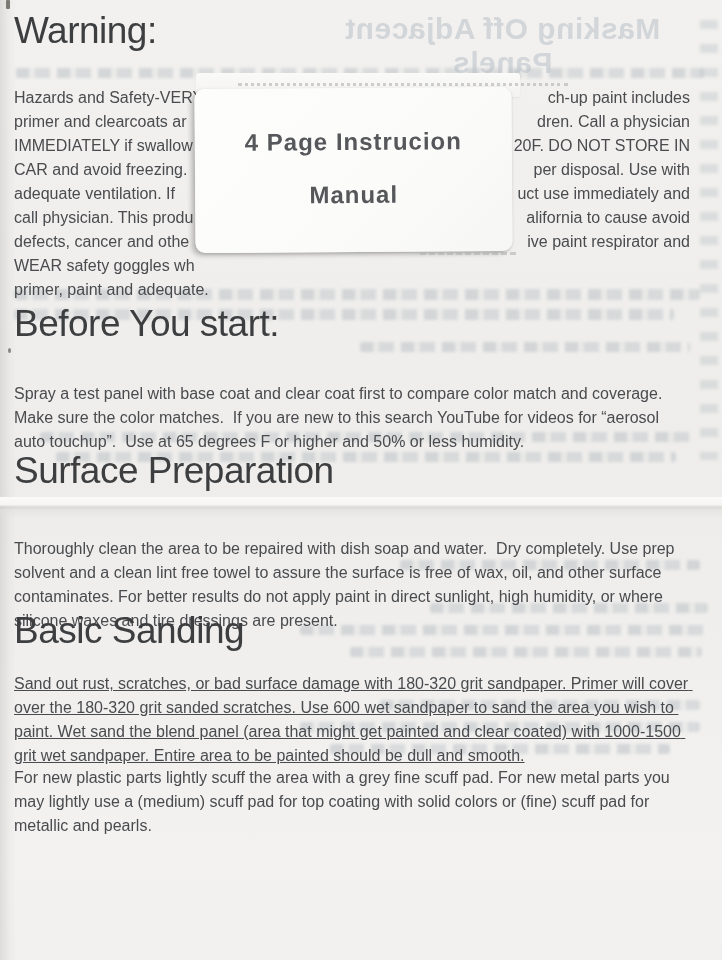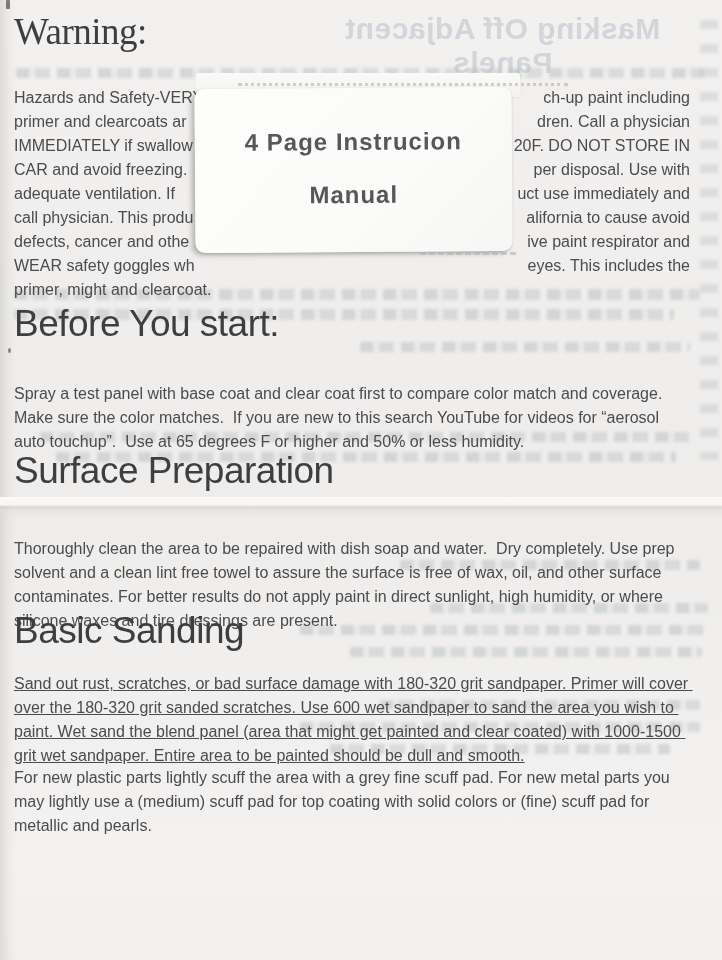--- a/index.html
+++ b/index.html
@@ -60,21 +60,21 @@
   .gs13{left:330px;top:744px;width:340px;}
   .gs14{left:700px;top:20px;width:18px;height:440px;
         background:repeating-linear-gradient(180deg,rgba(187,192,197,0.4) 0 9px,transparent 9px 24px);
         filter:blur(1.4px);}
   
   .h{
     position:absolute;left:14px;
     font-size:37px;font-weight:400;letter-spacing:-0.5px;
     color:#3d3e40;
   }
-  .h-warning{top:10px;font-family:Liberation Serif, serif;}
+  .h-warning{top:10px;}
   .h-before{top:303px;text-align:center;}
   .h-surface{top:450px;}
   .h-basic{top:610px;}
   
   .body-text{
     position:absolute;left:14px;width:678px;
     font-size:16px;line-height:24px;color:#494b4e;
     white-space:pre-wrap;
   }
   .p-before{top:382px;}
@@ -146,21 +146,21 @@
   <div class="ghost-stripe gs11"></div>
   <div class="ghost-stripe gs12"></div>
   <div class="ghost-stripe gs13"></div>
   <div class="ghost-stripe gs14"></div>
 
   <div class="h h-warning">Warning:</div>
 
   <div class="warning-body">
     <div class="w-line">
       <span>Hazards and Safety-VERY</span>
-      <span>ch-up paint including</span>
+      <span>ch-up paint includes</span>
     </div>
     <div class="w-line">
       <span>primer and clearcoats ar</span>
       <span>dren. Call a physician</span>
     </div>
     <div class="w-line">
       <span>IMMEDIATELY if swallow</span>
       <span>20F. DO NOT STORE IN</span>
     </div>
     <div class="w-line">
@@ -174,24 +174,23 @@
     <div class="w-line">
       <span>call physician. This produ</span>
       <span>alifornia to cause avoid</span>
     </div>
     <div class="w-line">
       <span>defects, cancer and othe</span>
       <span>ive paint respirator and</span>
     </div>
     <div class="w-line">
       <span>WEAR safety goggles wh</span>
-      <span>eyes. This includes the</span>
-    </div>
-    <div class="w-line">
-      <span>primer, might and clearcoat.</span>
+    </div>
+    <div class="w-line">
+      <span>primer, paint and adequate.</span>
       <span></span>
     </div>
   </div>
 
   <div class="sticker-backing"></div>
   <div class="perforation-top"></div>
   <div class="sticker">
     <div class="sticker-line1">4 Page Instrucion</div>
     <div class="sticker-line2">Manual</div>
   </div>

